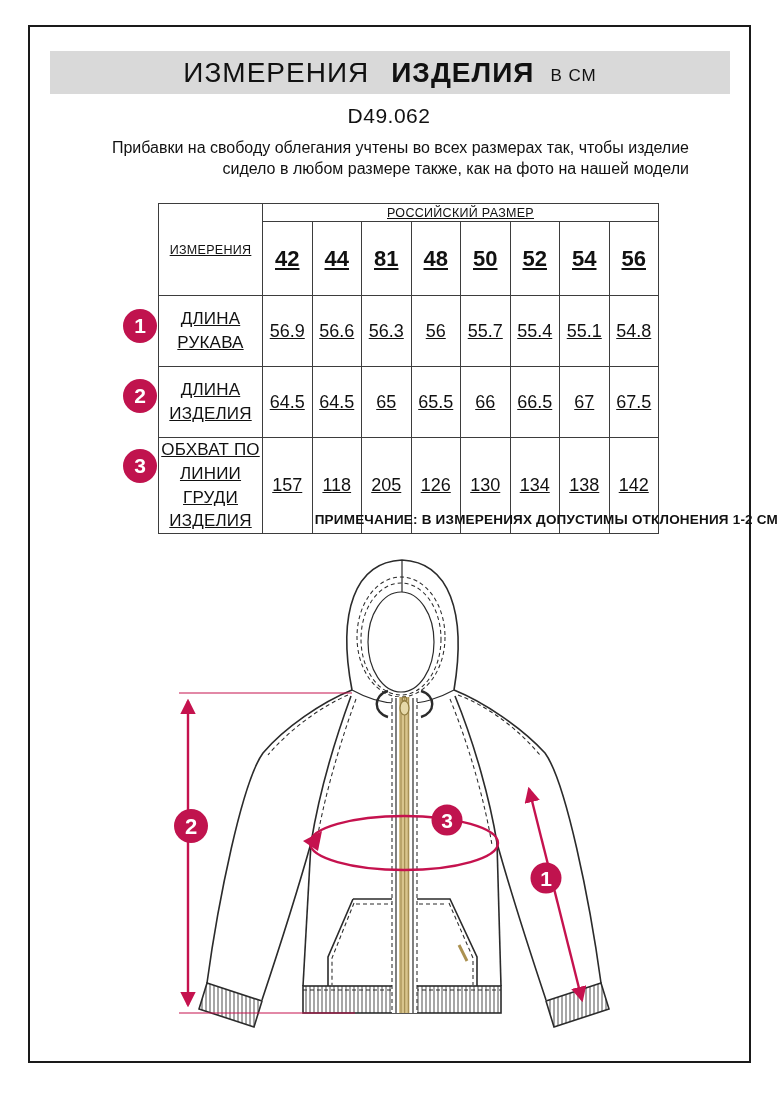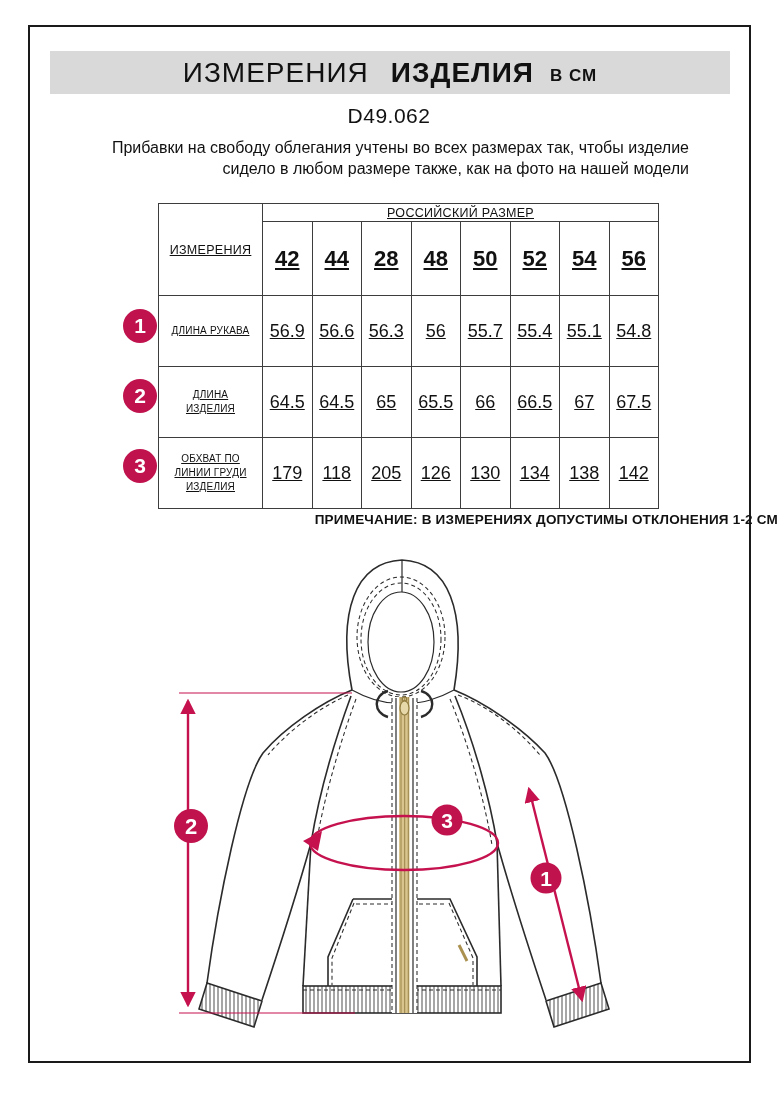--- a/index.html
+++ b/index.html
@@ -1,30 +1,30 @@
 <!DOCTYPE html>
 <html><head>
 <meta charset="utf-8">
 <style>
   html,body{margin:0;padding:0;background:#fff;}
   body{width:778px;height:1100px;position:relative;font-family:"Liberation Sans",sans-serif;color:#111;overflow:hidden;}
   .page-border{position:absolute;left:28px;top:25px;width:719px;height:1034px;border:2px solid #1a1a1a;}
   .title-bar{position:absolute;left:50px;top:51px;width:680px;height:43px;background:#d9d9d9;display:flex;align-items:center;justify-content:center;}
   .title-word1{font-size:28px;letter-spacing:1px;font-weight:normal;}
   .title-word2{font-size:28px;letter-spacing:1px;font-weight:bold;margin-left:22px;}
-  .title-units{font-size:17px;letter-spacing:1px;margin-left:16px;position:relative;top:3px;font-weight:bold;}
+  .title-units{font-size:17px;letter-spacing:1px;margin-left:16px;position:relative;top:3px;}
   .model{position:absolute;top:104px;left:0;width:100%;text-align:center;font-size:21px;letter-spacing:0.5px;}
   .intro{position:absolute;top:137px;left:89px;width:600px;text-align:right;font-size:16px;line-height:1.32;}
   table.size-table{position:absolute;left:158px;top:203px;width:500px;border-collapse:collapse;table-layout:fixed;}
   table.size-table td{border:1.5px solid #3d3d3d;text-align:center;vertical-align:middle;padding:0;overflow:hidden;text-decoration:underline;}
   td.corner{font-size:12.5px;letter-spacing:0.3px;}
   td.group{height:17px;font-size:12.5px;letter-spacing:0.3px;}
   tr.r-sizes td{height:73px;font-size:22px;font-weight:bold;}
   tr.r-data td{height:70px;font-size:18px;}
-  tr.r-data td.lbl{font-size:10px;white-space:pre-line;line-height:1.4;letter-spacing:0.2px;}
+  tr.r-data td.lbl{font-size:17px;white-space:pre-line;line-height:1.4;letter-spacing:0.2px;}
   .tbadge{position:absolute;width:34px;height:34px;border-radius:50%;background:#c0134e;color:#fff;font-weight:bold;font-size:21px;display:flex;align-items:center;justify-content:center;}
   .tbadge.b1{left:123px;top:309px;}
   .tbadge.b2{left:123px;top:379px;}
   .tbadge.b3{left:123px;top:449px;}
   .note{position:absolute;top:512px;left:0;width:100%;text-align:right;font-weight:bold;font-size:13.5px;letter-spacing:0.2px;}
   svg.drawing{position:absolute;left:0;top:545px;width:778px;height:505px;}
   svg.drawing .ln{fill:none;stroke:#2b2b2b;stroke-width:1.6;}
   svg.drawing .thin{fill:none;stroke:#2b2b2b;stroke-width:1.2;}
   svg.drawing .st{fill:none;stroke:#2b2b2b;stroke-width:1.05;stroke-dasharray:4 3;}
   svg.drawing .acc{stroke:#c5124e;fill:none;}
@@ -58,21 +58,21 @@
       <col style="width:49.5px">
   </colgroup>
   <tbody>
       <tr>
     <td class="corner" rowspan="2">ИЗМЕРЕНИЯ</td>
     <td class="group" colspan="8">РОССИЙСКИЙ РАЗМЕР</td>
   </tr>
   <tr class="r-sizes">
     <td>42</td>
     <td>44</td>
-    <td>28</td>
+    <td>81</td>
     <td>48</td>
     <td>50</td>
     <td>52</td>
     <td>54</td>
     <td>56</td>
   </tr>
   <tr class="r-data">
     <td class="lbl">ДЛИНА РУКАВА</td>
     <td>56.9</td>
     <td>56.6</td>
@@ -92,21 +92,21 @@
     <td>65.5</td>
     <td>66</td>
     <td>66.5</td>
     <td>67</td>
     <td>67.5</td>
   </tr>
   <tr class="r-data">
     <td class="lbl">ОБХВАТ ПО
 ЛИНИИ ГРУДИ
 ИЗДЕЛИЯ</td>
-    <td>179</td>
+    <td>157</td>
     <td>118</td>
     <td>205</td>
     <td>126</td>
     <td>130</td>
     <td>134</td>
     <td>138</td>
     <td>142</td>
   </tr>
 </tbody>
   </table>

